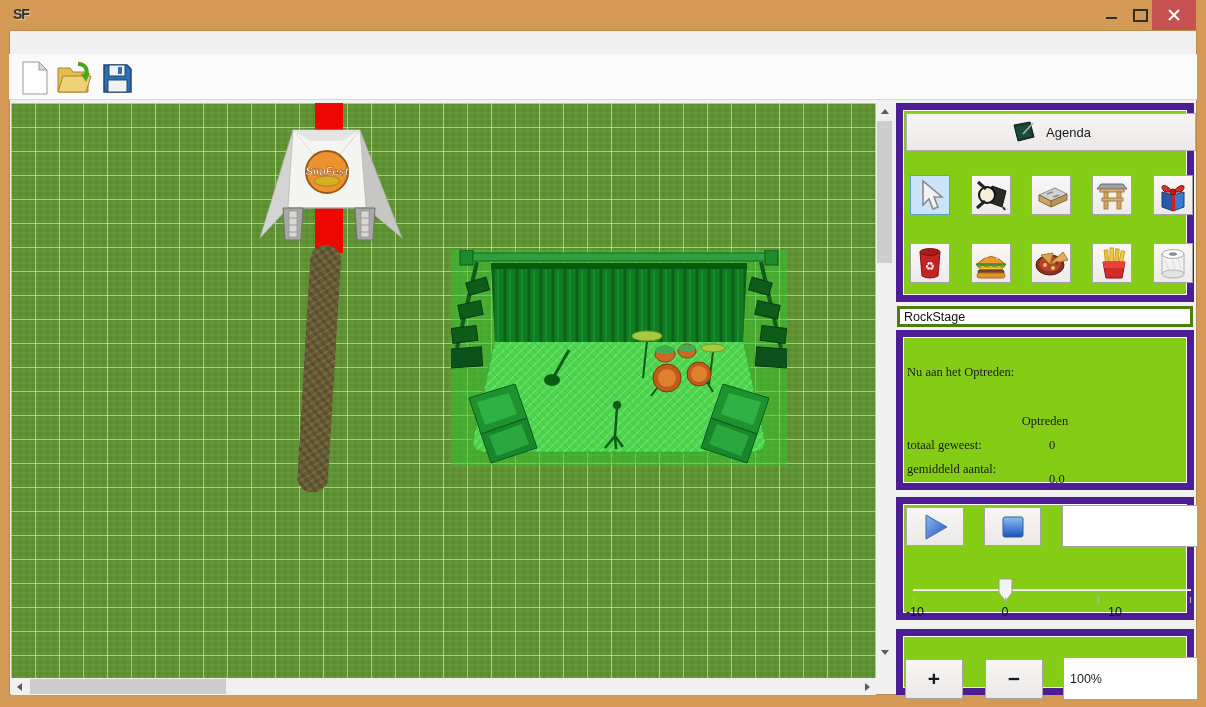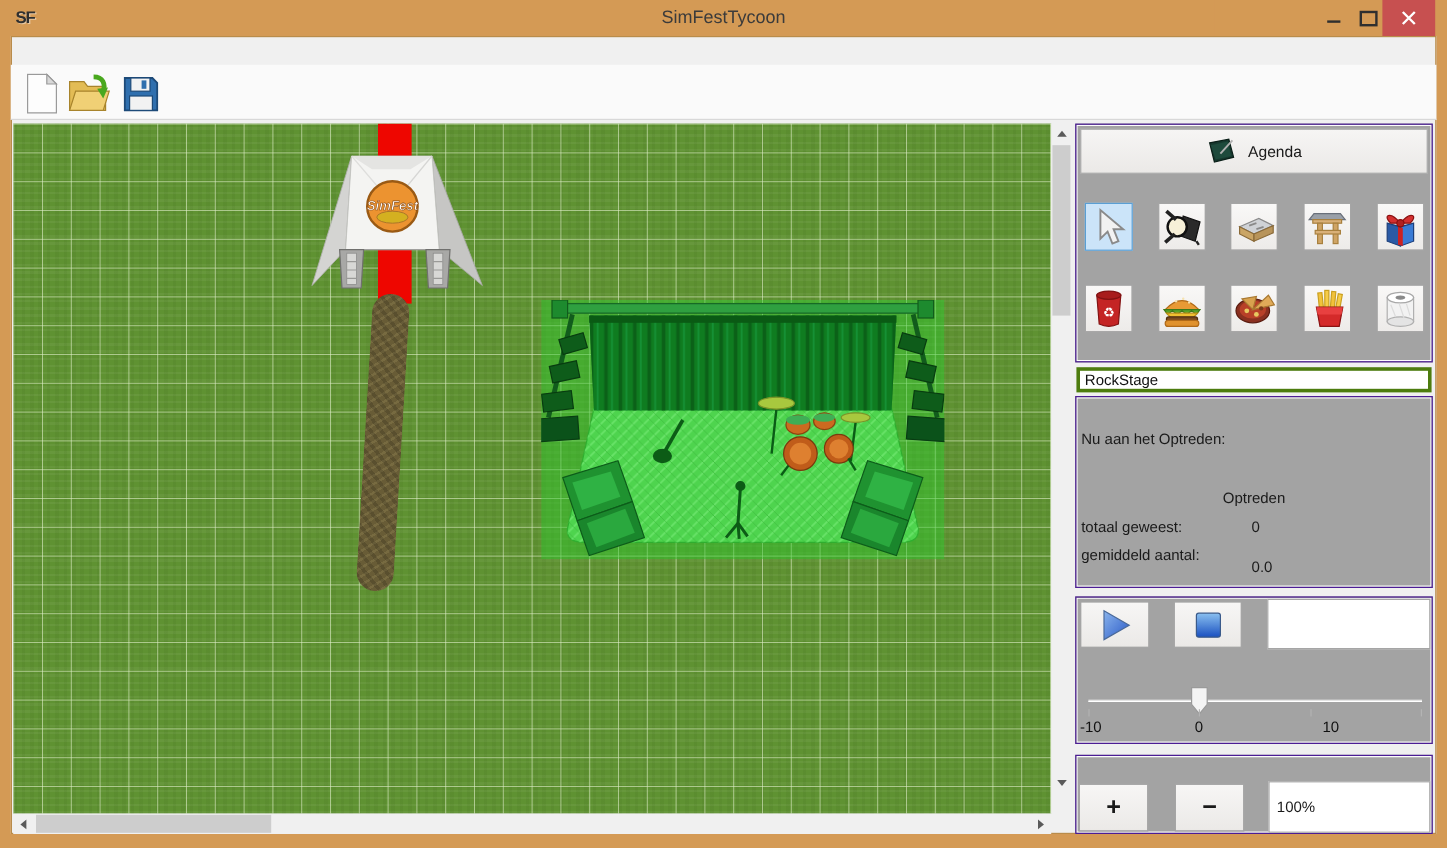--- a/index.html
+++ b/index.html
@@ -57,23 +57,23 @@
   .vscroll .thumb { position:absolute; left:1px; top:18px; width:15px; height:142px; background:#cdcdcd; }
   .hscroll { position:absolute; left:11px; top:678px; width:865px; height:17px; background:#f0f0f0; }
   .hscroll .thumb { position:absolute; left:19px; top:1px; width:196px; height:15px; background:#cdcdcd; }
   .sb-arrow { position:absolute; width:0; height:0; }
   .arr-up    { left:5px;  top:6px;  border-left:4px solid transparent; border-right:4px solid transparent; border-bottom:5px solid #5a5a5a; }
   .arr-down  { left:5px;  bottom:6px; border-left:4px solid transparent; border-right:4px solid transparent; border-top:5px solid #5a5a5a; }
   .arr-left  { left:6px;  top:5px;  border-top:4px solid transparent; border-bottom:4px solid transparent; border-right:5px solid #5a5a5a; }
   .arr-right { right:6px; top:5px;  border-top:4px solid transparent; border-bottom:4px solid transparent; border-left:5px solid #5a5a5a; }
   
   .panel { position:absolute; left:896px; top:103px; width:298px; height:592px; background:#f0f0f0; font-size:12.5px; }
-  .gbox { position:absolute; left:0; width:298px; background:#a3a3a3; border:1px solid #4c1d95; box-shadow:inset 0 0 0 1px #fdfdfd; }
+  .gbox { position:absolute; left:0; width:298px; background:#84cc16; border:7px solid #4c1d95; box-shadow:inset 0 0 0 1px #fdfdfd; }
   .box-tools    { top:0;     height:199px; }
-  .box-info     { top:227px; height:160px; }
+  .box-info     { top:227px; height:160px;font-family:Liberation Serif, serif; }
   .box-controls { top:394px; height:123px; }
   .box-zoom     { top:526px; height:66px;  }
   .agenda-btn {
     position:absolute; left:3px; top:3px; width:290px; height:38px;
     background:linear-gradient(#f6f5f4,#ebe9e7); border:1px solid #aeaeae;
     display:flex; align-items:center; justify-content:center; gap:9px; font-size:13px;
   }
   .tool-btn {
     position:absolute; width:40px; height:40px;
     background:linear-gradient(#f9f8f7,#edebe9); border:1px solid #a5a5a5;
@@ -107,21 +107,20 @@
     border:1px solid #a5a5a5; display:flex; align-items:center; padding-left:6px; font-size:12.5px;
   }
 </style>
 </head>
 <body>
 
 <div id="app">
 
   <div class="titlebar">
     <div class="app-logo">SF</div>
-    <div class="title-text">SimFestTycoon</div>
     <div class="win-min"></div>
     <div class="win-max"></div>
     <div class="win-close">
       <svg width="12" height="12" viewBox="0 0 12 12">
         <path d="M1,1 L11,11 M11,1 L1,11" stroke="#ffffff" stroke-width="2"></path>
       </svg>
     </div>
   </div>
 
   <div class="chrome"></div>

